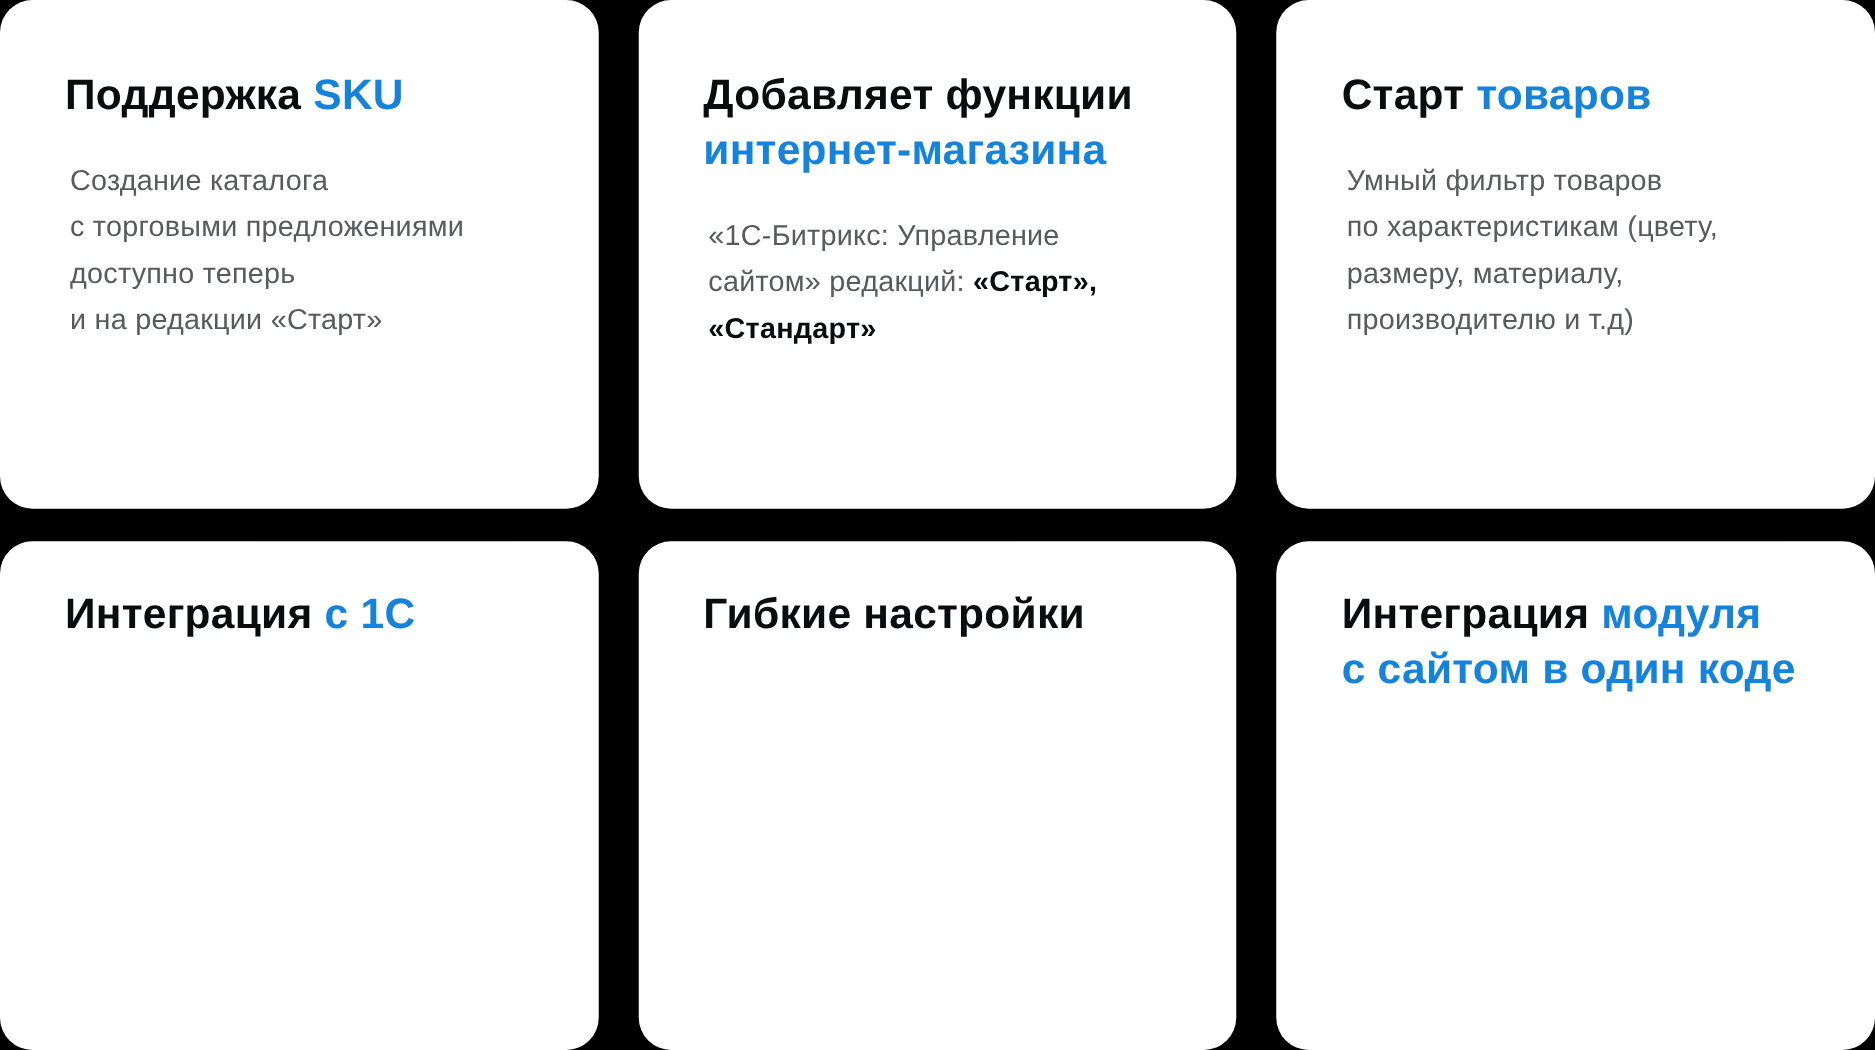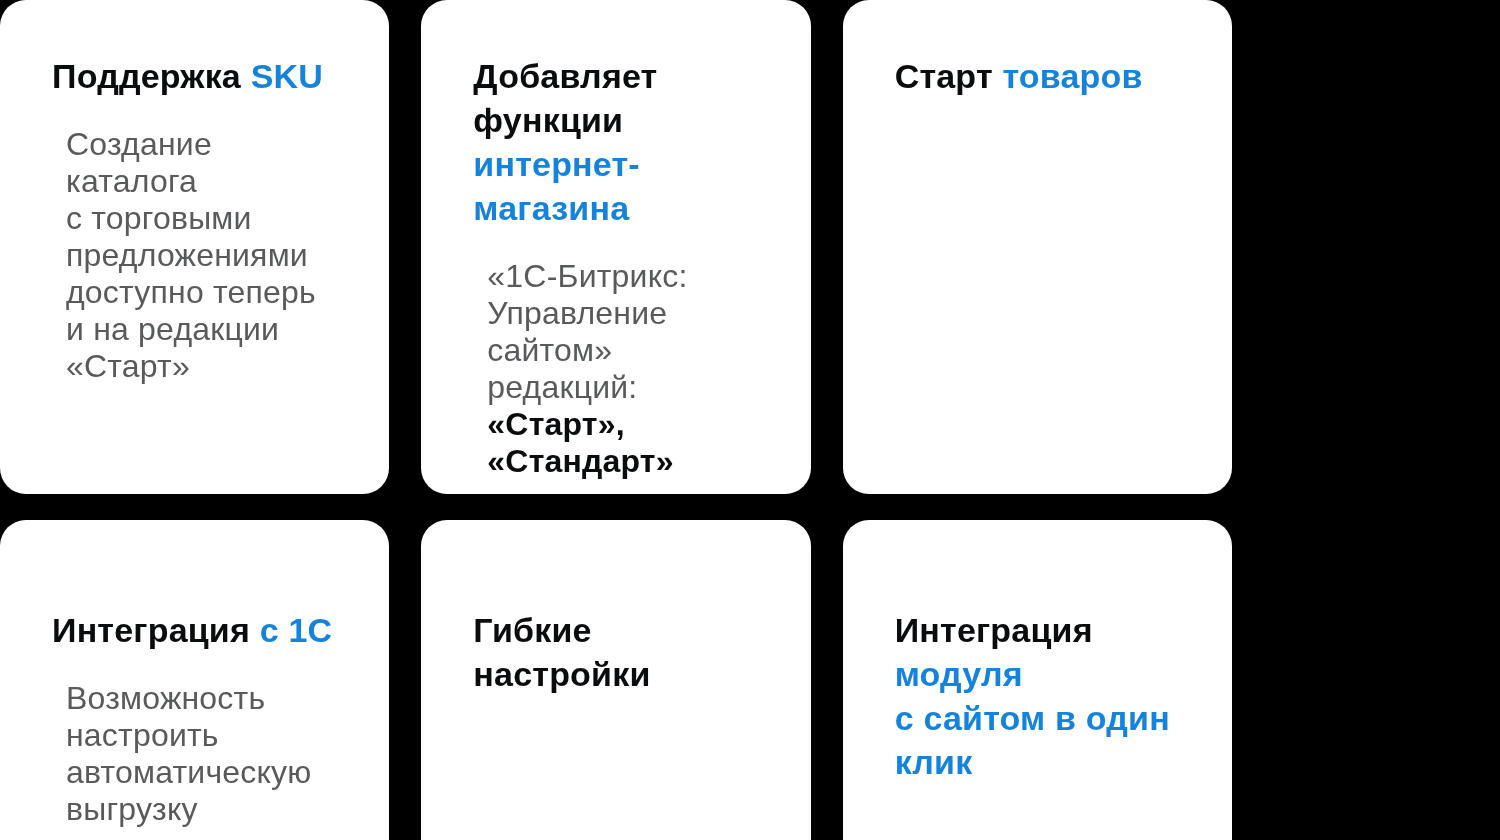--- a/index.html
+++ b/index.html
@@ -5,49 +5,49 @@
   html, body {
     margin: 0;
     padding: 0;
     width: 1500px;
     height: 840px;
     overflow: hidden;
     background: #000000;
     font-family: "Liberation Sans", "DejaVu Sans", sans-serif;
   }
   .grid {
-    width: 1232px;
+    width: 1500px;
     height: 840px;
     display: grid;
     grid-template-columns: repeat(3, 1fr);
     grid-template-rows: 1fr 1fr;
     column-gap: 32px;
     row-gap: 26px;
     background: #000000;
   }
   .card {
     background: #ffffff;
     border-radius: 26px;
     box-sizing: border-box;
     padding: 54px 36px 0 52px;
   }
-  .card.row2 { padding-top: 88px; }
+  .card.row2 { padding-top: 36px; }
   .card-title {
     margin: 0 0 28px 0;
     font-size: 34px;
     line-height: 44px;
     font-weight: 700;
     letter-spacing: 0.2px;
     white-space: pre-line;
   }
   .t-dark { color: #0b0c0e; }
   .t-blue { color: #1583db; }
   .card-body {
-    margin: 14px;
-    font-size: 32px;
+    margin: 4px;
+    font-size: 23px;
     line-height: 37px;
     font-weight: 400;
     letter-spacing: 0.2px;
     color: #595a5c;
     white-space: pre-line;
   }
   .b-bold {
     color: #0b0c0e;
     font-weight: 700;
   }
@@ -68,33 +68,33 @@
   <div class="card">
     <h2 class="card-title"><span class="t-dark">Добавляет функции
 </span><span class="t-blue">интернет-магазина</span></h2>
     <p class="card-body"><span>«1С-Битрикс: Управление
 сайтом» редакций: </span><span class="b-bold">«Старт»,
 «Стандарт»</span></p>
   </div>
 
   <div class="card">
     <h2 class="card-title"><span class="t-dark">Старт </span><span class="t-blue">товаров</span></h2>
+    <p class="card-body"><span>Умный фильтр товаров
+по характеристикам (цвету,
+размеру, материалу,
+производителю и т.д)</span></p>
   </div>
 
   <div class="card row2">
     <h2 class="card-title"><span class="t-dark">Интеграция </span><span class="t-blue">с 1С</span></h2>
-    <p class="card-body"><span>Возможность настроить
-автоматическую выгрузку
-товаров упрощает
-синхронизацию данных</span></p>
   </div>
 
   <div class="card row2">
     <h2 class="card-title"><span class="t-dark">Гибкие настройки
 </span></h2>
   </div>
 
   <div class="card row2">
     <h2 class="card-title"><span class="t-dark">Интеграция </span><span class="t-blue">модуля
-с сайтом в один клик</span></h2>
+с сайтом в один коде</span></h2>
   </div>
 
 </div>
 
 </body></html>

